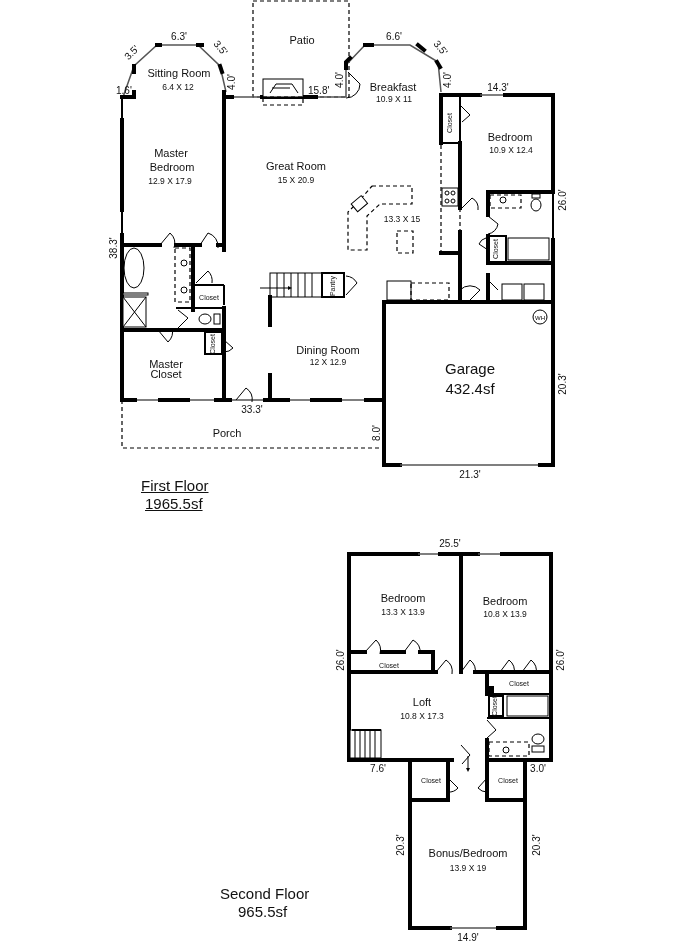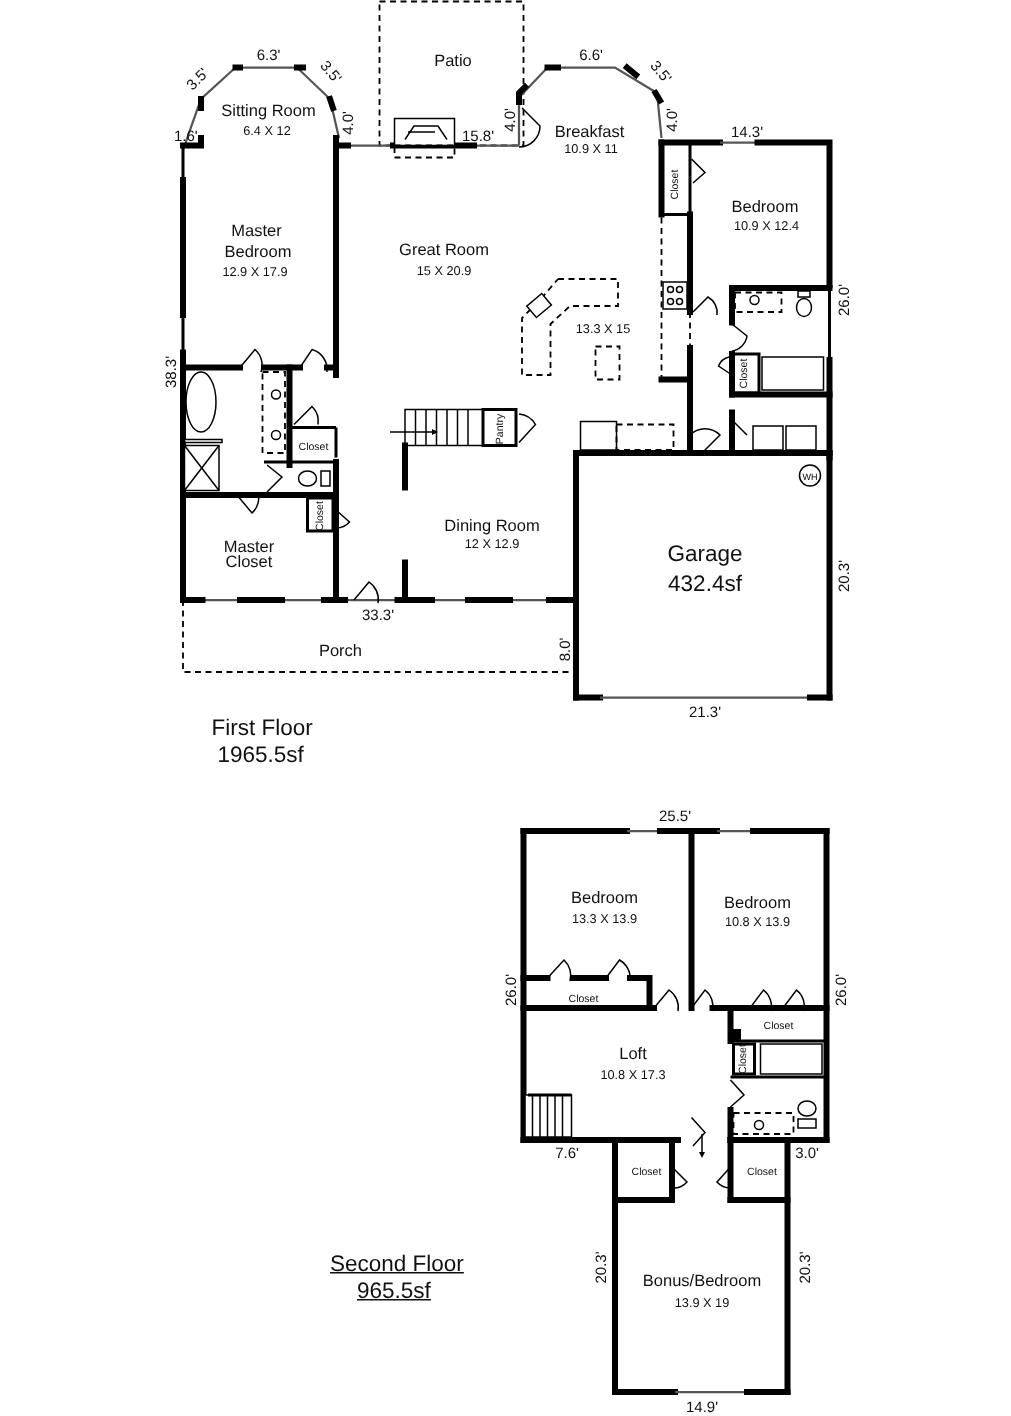--- a/index.html
+++ b/index.html
@@ -295,20 +295,20 @@
   <text class="dim" x="450" y="547" text-anchor="middle">25.5'</text>
   <text class="dim" transform="translate(344,660) rotate(-90)" text-anchor="middle">26.0'</text>
   <text class="dim" transform="translate(564,660) rotate(-90)" text-anchor="middle">26.0'</text>
   <text class="dim" x="378" y="772" text-anchor="middle">7.6'</text>
   <text class="dim" x="538" y="772" text-anchor="middle">3.0'</text>
   <text class="dim" transform="translate(404,845) rotate(-90)" text-anchor="middle">20.3'</text>
   <text class="dim" transform="translate(540,845) rotate(-90)" text-anchor="middle">20.3'</text>
   <text class="dim" x="468" y="941" text-anchor="middle">14.9'</text>
 </svg>
 
-<div class="floor-label" style="left:141px; top:477px;">
+<div class="floor-label" style="left:141px; top:477px;text-decoration:underline;">
   <div>First Floor</div>
   <div style="padding-left:4px;">1965.5sf</div>
 </div>
-<div class="floor-label" style="left:220px; top:834px;text-decoration:underline;">
+<div class="floor-label" style="left:220px; top:885px;">
   <div>Second Floor</div>
   <div style="padding-left:18px;">965.5sf</div>
 </div>
 
 </body></html>

